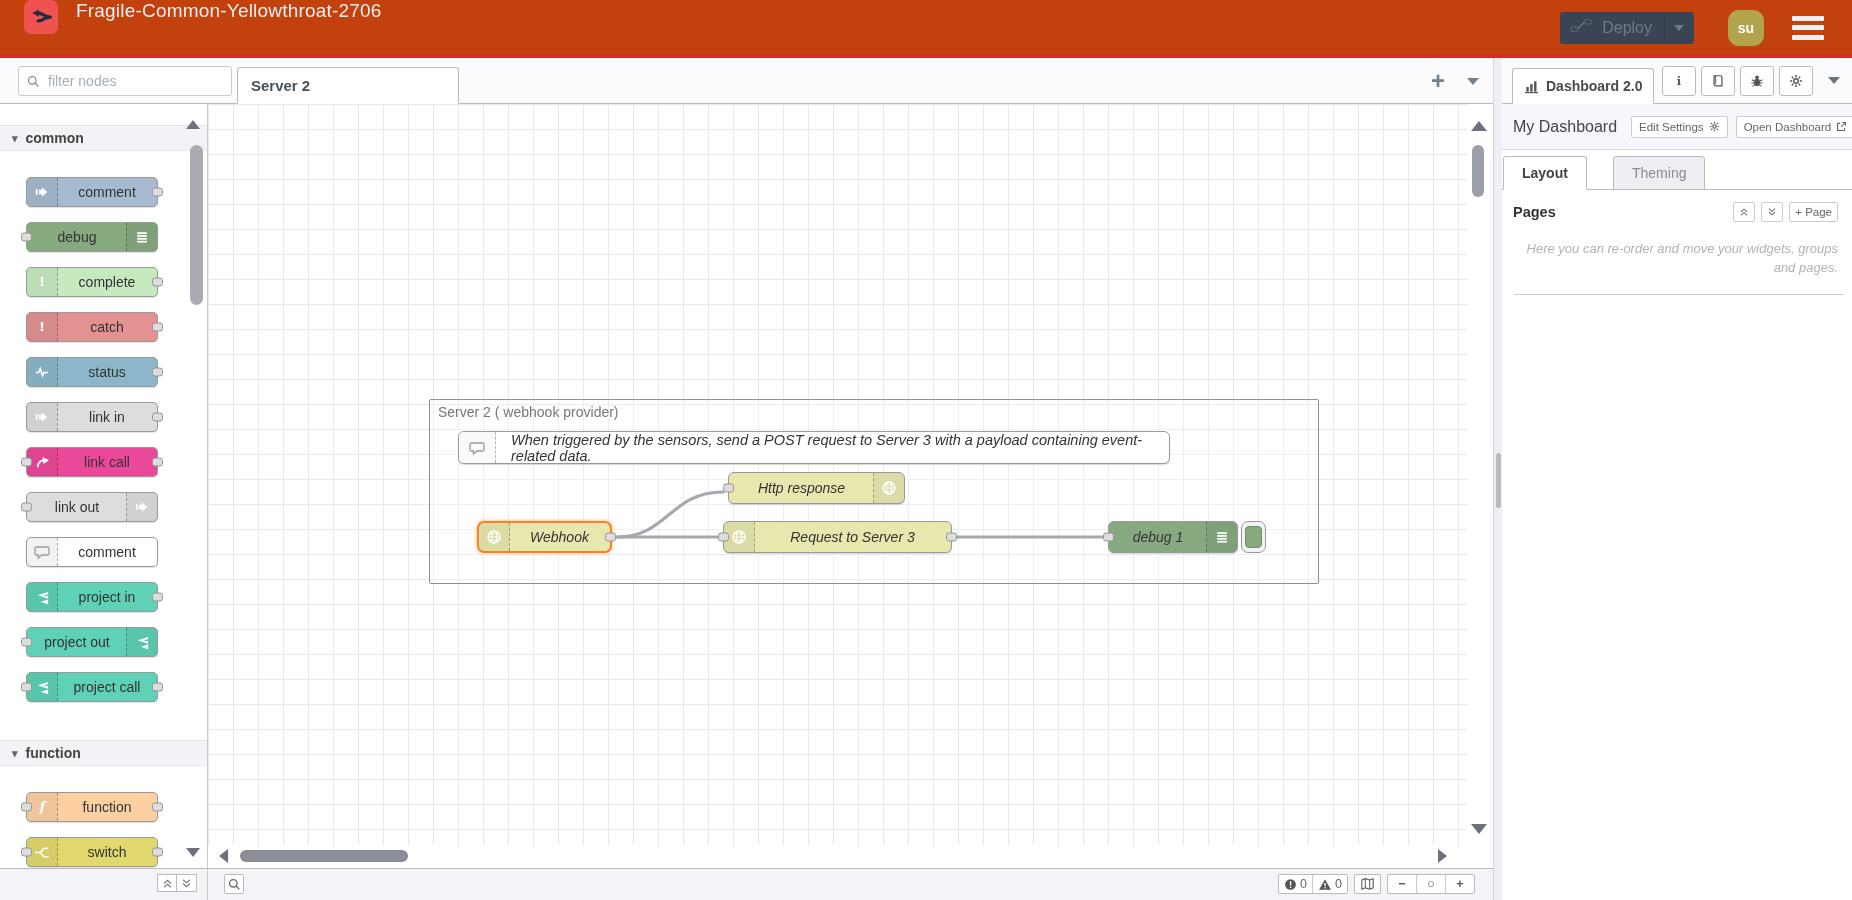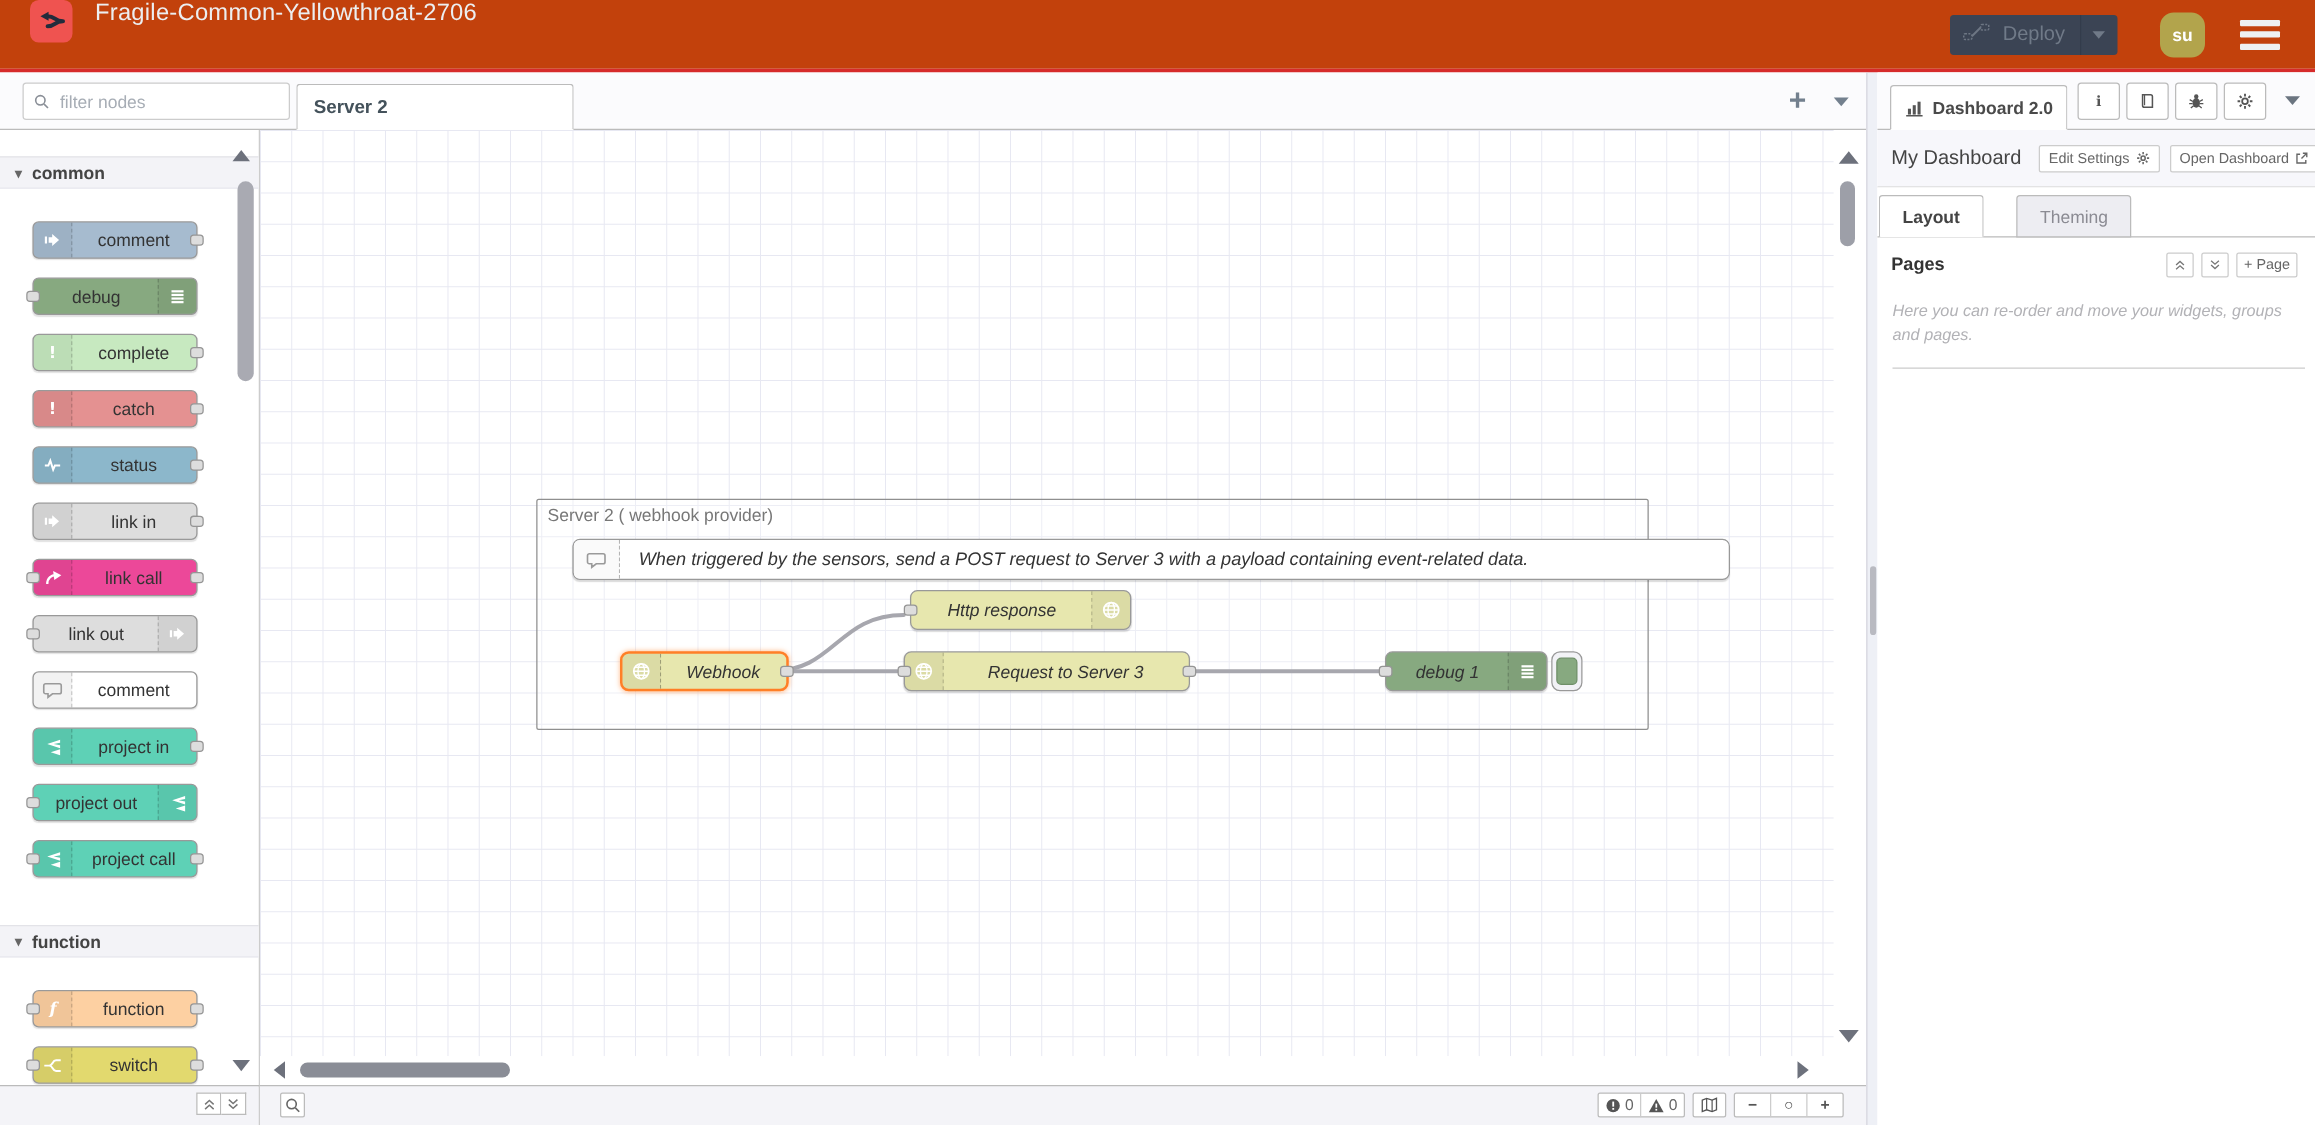--- a/index.html
+++ b/index.html
@@ -61,26 +61,26 @@
   .wires{position:absolute;left:0;top:0;pointer-events:none;}
   .flow-group{position:absolute;left:221px;top:295px;width:888px;height:183px;border:1px solid #8f8f8f;border-radius:2px;background:rgba(255,255,255,.25);}
   .flow-group-label{position:absolute;left:8px;top:4px;font-size:14px;color:#777;}
   .fnode{position:absolute;height:32px;border:1px solid #999;border-radius:6px;box-sizing:border-box;box-shadow:0 1px 1px rgba(0,0,0,.15);cursor:move;}
   .fnode .nlabel{position:absolute;left:0;right:0;top:0;bottom:0;display:flex;align-items:center;justify-content:center;font-size:14px;font-style:italic;color:#333;}
   .fnode .nicon{position:absolute;top:0;bottom:0;width:30px;display:flex;align-items:center;justify-content:center;background:rgba(0,0,0,.05);}
   .fnode .nicon.left{left:0;border-right:1px dashed rgba(0,0,0,.28);border-radius:5px 0 0 5px;}
   .fnode .nicon.right{right:0;border-left:1px dashed rgba(0,0,0,.28);border-radius:0 5px 5px 0;}
   .fnode.icon-left .nlabel{left:30px;} .fnode.icon-right .nlabel{right:30px;}
   .fnode.selected{border:2px solid #ff7f27;box-shadow:0 0 4px rgba(255,127,39,.55);border-radius:7px;}
-  .n-comment{left:250px;top:327px;width:926px;height:33px;background:#fff;}
+  .n-comment{left:250px;top:327px;width:712px;height:33px;background:#fff;}
   .n-comment .nlabel{justify-content:flex-start;padding-left:16px;font-size:14.5px;}
   .n-comment .nicon.left{width:36px;background:#fafafa;}
   .n-comment.icon-left .nlabel{left:36px;}
   .n-http{left:520px;top:368px;width:177px;}
-  .n-webhook{left:269px;top:417px;width:135px;margin-left:19px;}
+  .n-webhook{left:269px;top:417px;width:135px;}
   .n-request{left:515px;top:417px;width:229px;}
   .n-debug{left:900px;top:417px;width:130px;}
   .debug-toggle{position:absolute;left:1033px;top:417px;width:25px;height:32px;background:#f2f2f6;border:1px solid #999;border-radius:7px;box-sizing:border-box;display:flex;align-items:center;justify-content:center;cursor:pointer;}
   .debug-toggle .inner{width:15px;height:20px;background:#87a980;border:1px solid #6f8f68;border-radius:4px;}
 
   
   .cv-right-gutter{position:absolute;left:1467px;top:104px;width:26px;height:764px;background:#fff;}
   .cv-sb-up{position:absolute;left:1471px;top:121px;width:0;height:0;border-left:8px solid transparent;border-right:8px solid transparent;border-bottom:10px solid #6d717c;cursor:pointer;}
   .cv-sb-vthumb{position:absolute;left:1472px;top:145px;width:12px;height:52px;background:#9d9fa8;border-radius:6px;cursor:pointer;}
   .cv-sb-dn{position:absolute;left:1471px;top:824px;width:0;height:0;border-left:8px solid transparent;border-right:8px solid transparent;border-top:10px solid #6d717c;cursor:pointer;}
@@ -121,21 +121,21 @@
   .sb-dashrow .mini-btn.first{margin-left:14px;}
   .sb-dashrow .mini-btn.second{margin-left:8px;}
   .sb-subtabs{position:relative;height:40px;border-bottom:1px solid #bbb;box-sizing:border-box;background:#fff;}
   .sub-tab{position:absolute;bottom:-1px;height:34px;display:flex;align-items:center;padding:0 18px;box-sizing:border-box;border:1px solid #bbb;border-radius:3px 3px 0 0;font-size:14px;cursor:pointer;}
   .sub-tab.active{left:1px;background:#fff;border-bottom:1px solid #fff;font-weight:bold;color:#444;}
   .sub-tab.inactive{left:111px;background:#ededf2;border-bottom:1px solid #bbb;color:#8b8b93;}
   .sb-pagesrow{position:relative;height:34px;margin-top:8px;}
   .sb-pagesrow .ptitle{position:absolute;left:11px;top:6px;font-size:14.5px;font-weight:bold;color:#333;}
   .sb-pagesrow .pbtns{position:absolute;right:14px;top:4px;display:flex;gap:6px;}
   .pg-btn{height:20px;min-width:22px;background:#fff;border:1px solid #ccc;border-radius:2px;display:flex;align-items:center;justify-content:center;font-size:11.5px;color:#666;box-sizing:border-box;cursor:pointer;padding:0 5px;}
-  .sb-help{margin:8px 14px 0 12px;font-size:13px;font-style:italic;color:#b2b2b6;line-height:1.45;}
+  .sb-help{margin:8px 14px 0 12px;font-size:13px;font-style:italic;color:#b2b2b6;line-height:1.45;text-align:right;}
   .sb-divider{margin:16px 8px 0 12px;border-top:1px solid #ccc;}
 </style>
 </head>
 <body>
 
 <div id="app">
 
   <div class="header">
     <div class="logo">
       <svg width="26" height="26" viewBox="0 0 36 36">

